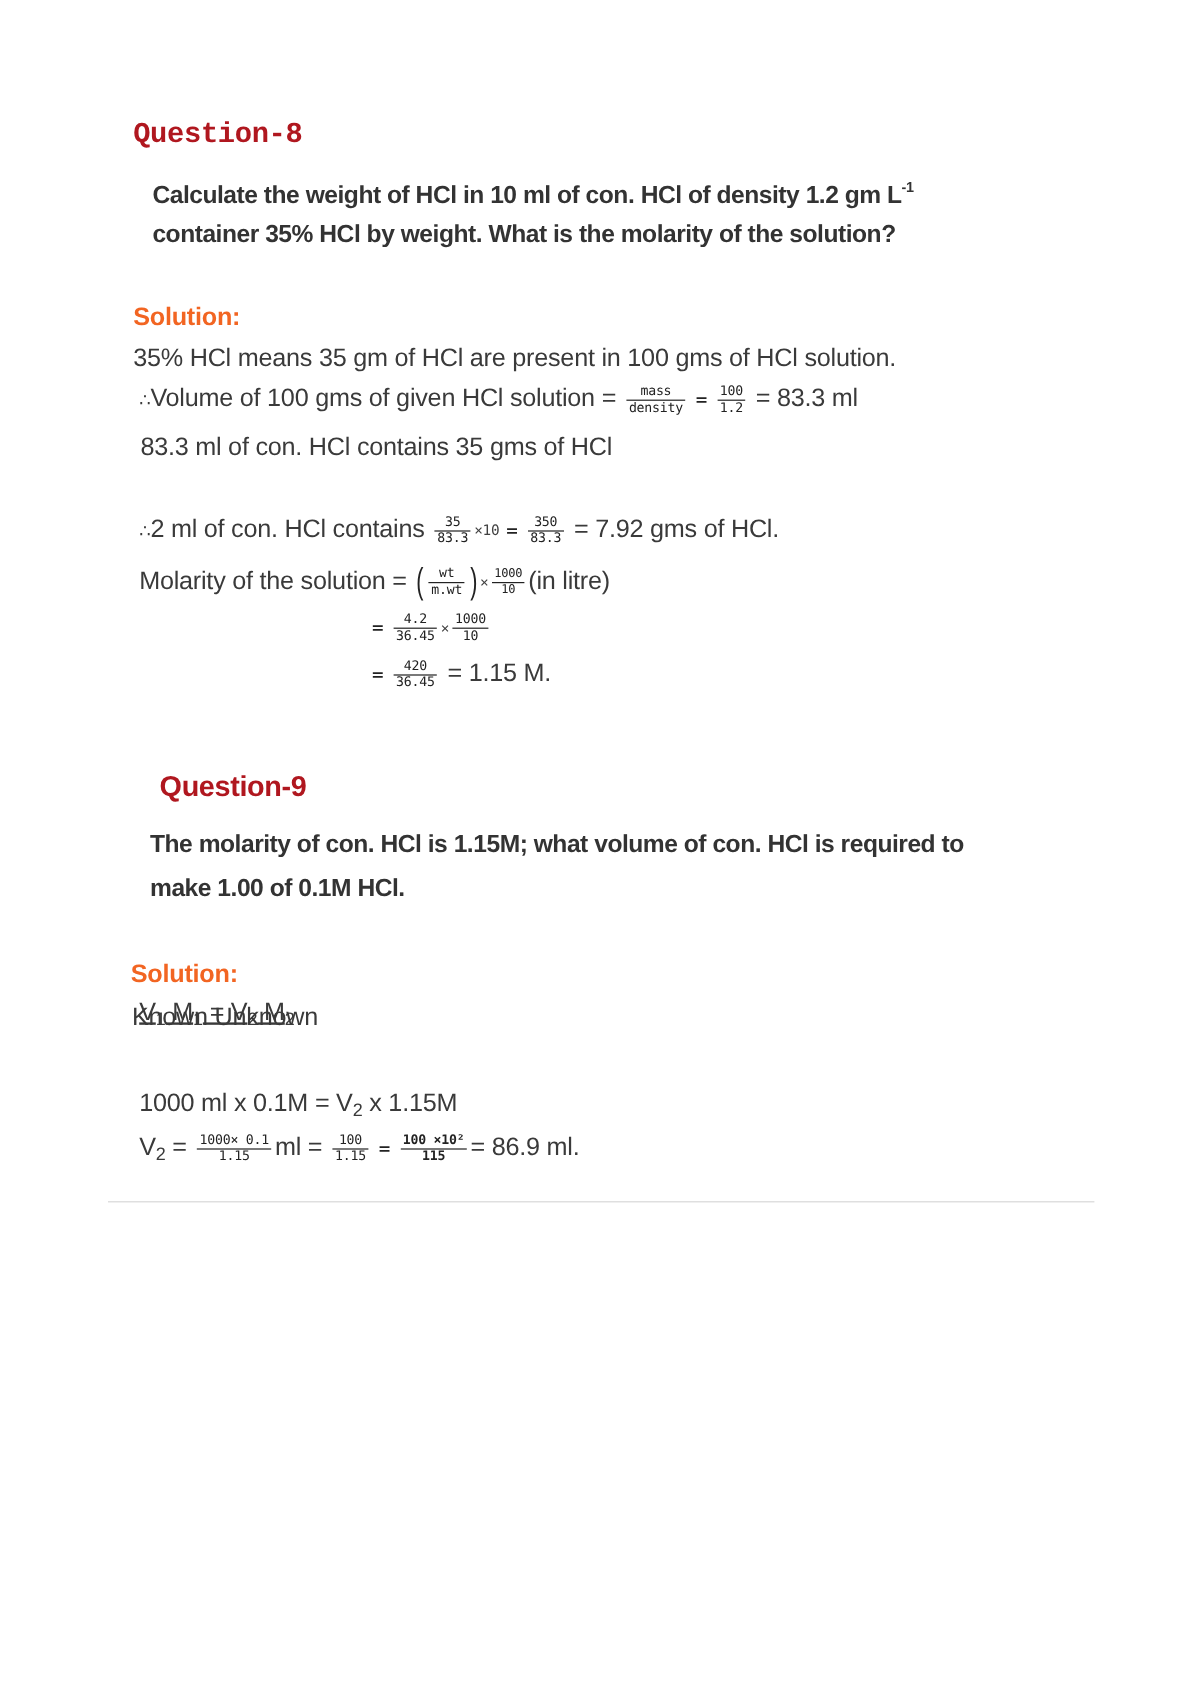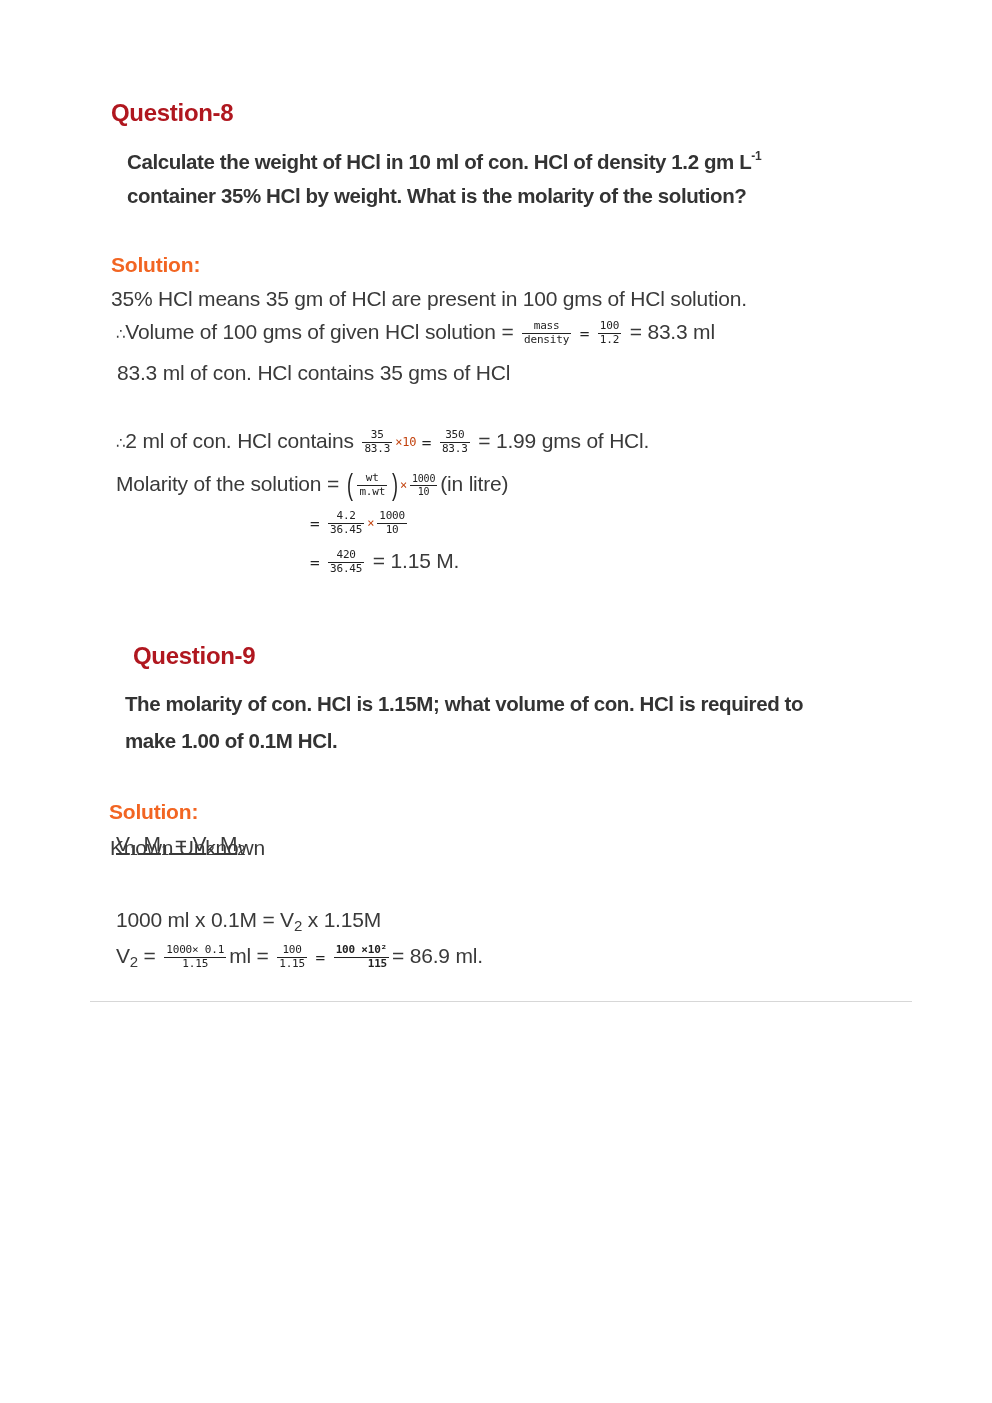--- a/index.html
+++ b/index.html
@@ -9,32 +9,32 @@
     .qtitle { color: #b0171f; font-size: 24px; font-weight: bold; letter-spacing: -0.3px;
               font-family: "Liberation Sans Narrow", "Liberation Sans", sans-serif; }
     .qtext { color: #333333; font-size: 20.5px; font-weight: bold; letter-spacing: -0.4px; margin-left: 16px; }
     .soltitle { color: #f26522; font-size: 21px; font-weight: bold; letter-spacing: -0.2px; }
     .body { color: #3a3a3a; font-size: 21px; letter-spacing: -0.2px; }
     .frac { display: inline-block; vertical-align: middle; text-align: center;
             font-family: "DejaVu Sans Mono", "Liberation Mono", monospace; font-size: 11px;
             color: #222; line-height: 1.15; margin: 0 3px; }
     .frac .num { display: block; padding: 0 2px; border-bottom: 1.5px solid #222; }
     .frac .den { display: block; padding: 0 2px; }
-    .small { font-family: "DejaVu Sans Mono", "Liberation Mono", monospace; font-size: 12px; color: #c2410c; vertical-align: middle; }
+    .small { font-family: "DejaVu Sans Mono", "Liberation Mono", monospace; font-size: 12px; color: #404040; vertical-align: middle; }
     .eq-mono { font-family: "DejaVu Sans Mono", monospace; font-size: 16px; color:#222; vertical-align: middle; }
     .paren { display: inline-block; vertical-align: middle; font-size: 30px; font-weight: 200; color:#222; line-height: 1; transform: scaleX(0.6); }
     sub { font-size: 15px; vertical-align: -4px; }
     sup.q { font-size: 12px; vertical-align: 9px; }
     .divider { position: absolute; left: 90px; top: 1001px; width: 822px; height: 1px; background: #d7d7d7; }
     .therefore { font-size: 15px; }
   </style>
 </head>
 <body>
 
-<div class="abs qtitle" style="left:111px; top:99px;">Question-8</div>
+<div class="abs qtitle" style="left:111px; top:99px;font-family:Liberation Mono, monospace;">Question-8</div>
 
 <div class="abs qtext" style="left:111px; top:149px;"><span>Calculate the weight of HCl in 10 ml of con. HCl of density 1.2 gm L</span><sup class="q">-1</sup></div>
 <div class="abs qtext" style="left:111px; top:184px;">container 35% HCl by weight. What is the molarity of the solution?</div>
 
 <div class="abs soltitle" style="left:111px; top:253px;">Solution:</div>
 
 <div class="abs body" style="left:111px; top:287px;">35% HCl means 35 gm of HCl are present in 100 gms of HCl solution.</div>
 
 <div class="abs body" style="left:116px; top:320px;">
   <span class="therefore">∴</span><span>Volume of 100 gms of given HCl solution = </span>
@@ -44,21 +44,21 @@
   <span>= 83.3 ml</span>
 </div>
 
 <div class="abs body" style="left:117px; top:361px;">83.3 ml of con. HCl contains 35 gms of HCl</div>
 
 <div class="abs body" style="left:116px; top:429px;">
   <span class="therefore">∴</span><span>2 ml of con. HCl contains </span>
   <span class="frac"><span class="num">35</span><span class="den">83.3</span></span><span class="small">×10</span>
   <span class="eq-mono">=</span>
   <span class="frac"><span class="num">350</span><span class="den">83.3</span></span>
-  <span>= 1.99 gms of HCl.</span>
+  <span>= 7.92 gms of HCl.</span>
 </div>
 
 <div class="abs body" style="left:116px; top:470px;">
   <span>Molarity of the solution = </span><span class="paren">(</span><span class="frac"><span class="num">wt</span><span class="den">m.wt</span></span><span class="paren">)</span><span class="small">×</span><span class="frac" style="font-size:10px;"><span class="num">1000</span><span class="den">10</span></span><span>(in litre)</span>
 </div>
 
 <div class="abs body" style="left:310px; top:510px;">
   <span class="eq-mono">=</span>
   <span class="frac"><span class="num">4.2</span><span class="den">36.45</span></span><span class="small">×</span><span class="frac"><span class="num">1000</span><span class="den">10</span></span>
 </div>
@@ -80,16 +80,16 @@
 
 <div class="abs body" style="left:116px; top:832px;text-decoration:underline;"><span>V</span><sub>1</sub><span> M</span><sub>1</sub><span> = V</span><sub>2</sub><span> M</span><sub>2</sub></div>
 
 <div class="abs body" style="left:116px; top:908px;"><span>1000 ml x 0.1M = V</span><sub>2</sub><span> x 1.15M</span></div>
 
 <div class="abs body" style="left:116px; top:944px;">
   <span>V</span><sub>2</sub><span> = </span>
   <span class="frac"><span class="num">1000× 0.1</span><span class="den">1.15</span></span><span>ml = </span>
   <span class="frac"><span class="num">100</span><span class="den">1.15</span></span>
   <span class="eq-mono">=</span>
-  <span class="frac" style="font-weight:bold;text-align:right;"><span class="num">100 ×10²</span><span class="den">115</span></span><span>= 86.9 ml.</span>
+  <span class="frac" style="font-weight:bold;"><span class="num">100 ×10²</span><span class="den">115</span></span><span>= 86.9 ml.</span>
 </div>
 
 <div class="divider"></div>
 
 </body></html>

